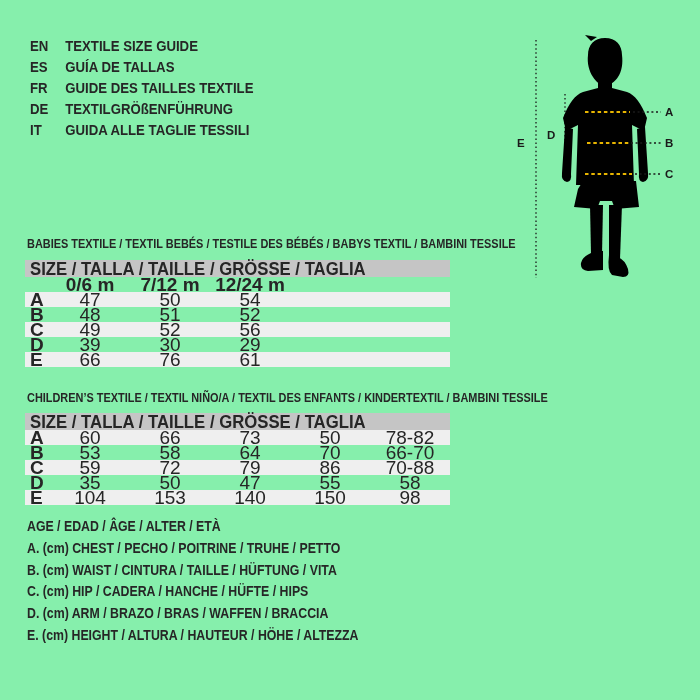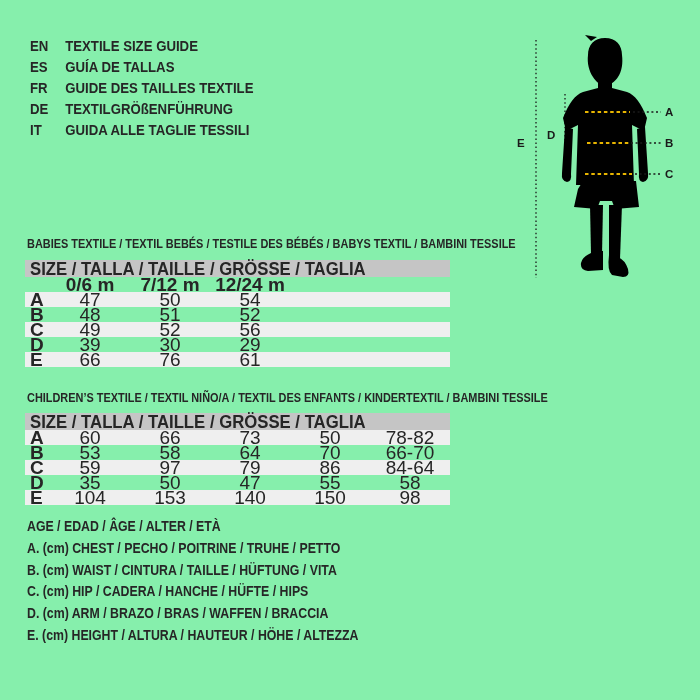--- a/index.html
+++ b/index.html
@@ -162,24 +162,24 @@
       <span class="tlabel">B</span>
       <span class="tcell">53</span>
       <span class="tcell">58</span>
       <span class="tcell">64</span>
       <span class="tcell">70</span>
       <span class="tcell">66-70</span>
     </div>
     <div class="trow stripe">
       <span class="tlabel">C</span>
       <span class="tcell">59</span>
-      <span class="tcell">97</span>
+      <span class="tcell">72</span>
       <span class="tcell">79</span>
       <span class="tcell">86</span>
-      <span class="tcell">84-64</span>
+      <span class="tcell">70-88</span>
     </div>
     <div class="trow">
       <span class="tlabel">D</span>
       <span class="tcell">35</span>
       <span class="tcell">50</span>
       <span class="tcell">47</span>
       <span class="tcell">55</span>
       <span class="tcell">58</span>
     </div>
     <div class="trow stripe">

